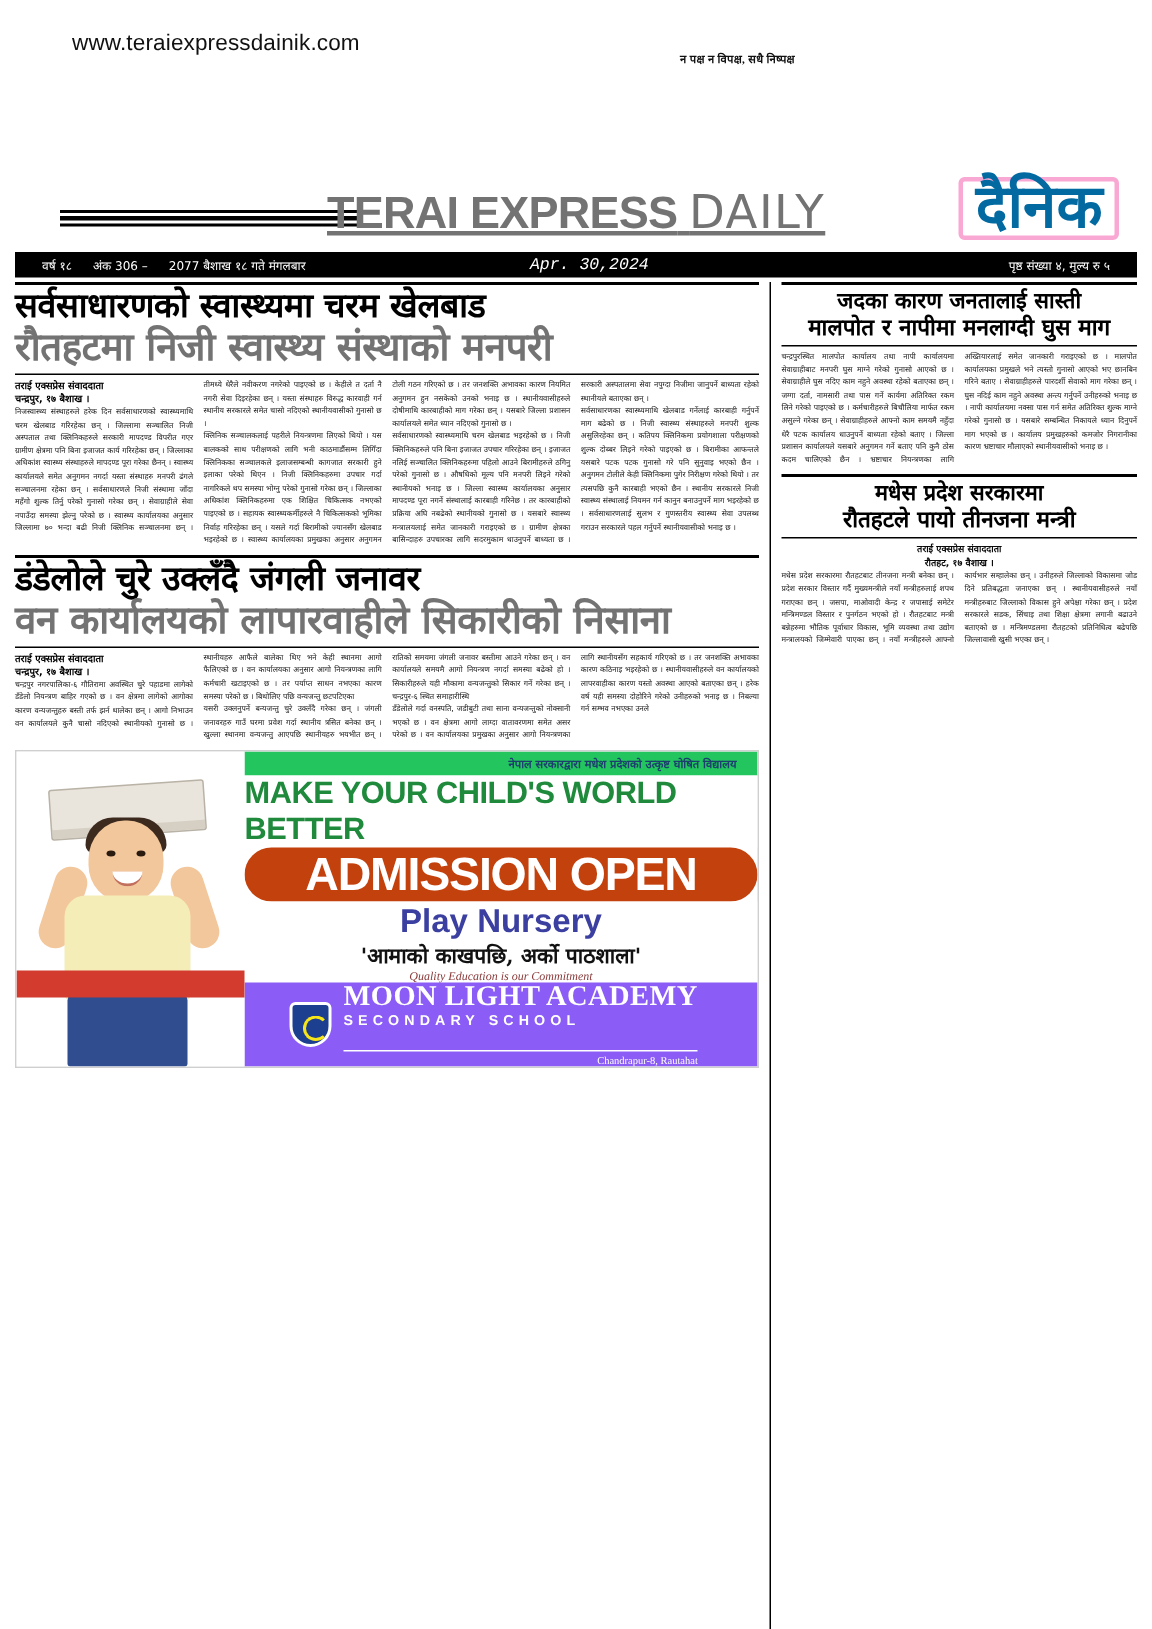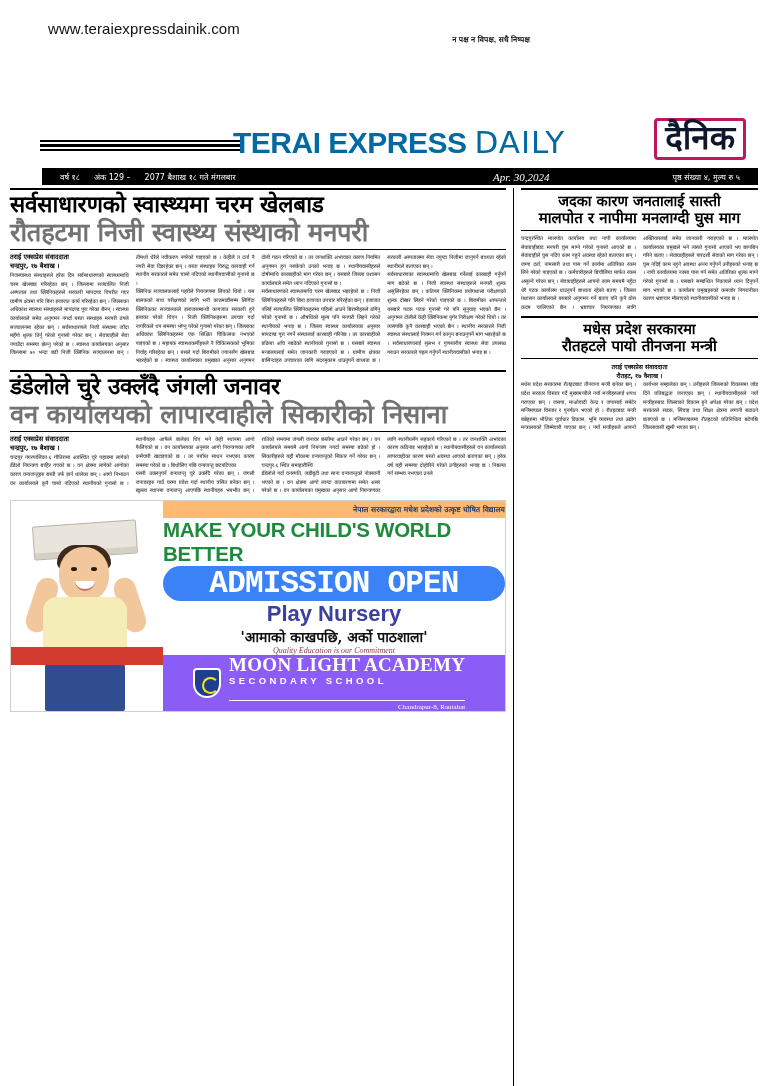--- a/index.html
+++ b/index.html
@@ -14,67 +14,67 @@
 
   
   .masthead { position: relative; height: 160px; }
   .site-url {
     position: absolute; left: 38px; top: 14px;
     font-family: "Liberation Sans", sans-serif;
     font-size: 15px; letter-spacing: .1px; color: #111;
   }
   .tagline {
     position: absolute; right: 228px; top: 28px;
-    font-family: Liberation Sans, sans-serif;
+    font-family: Liberation Serif, serif;
     font-size: 7.5px; font-weight: bold; color: #111;
     letter-spacing: .2px;
   }
   .mast-title {
     position: absolute; left: 22px; top: 26px; right: 10px;
     font-family: "DejaVu Serif", serif;
     font-weight: bold;
     font-size: 86px;
     line-height: 104px;
     letter-spacing: 1px;
     white-space: nowrap;
     color: #000;
     text-shadow: 2px 2px 0 rgba(0,0,0,.22);
   }
   .mast-rules { position: absolute; left: 30px; top: 134px; width: 200px; }
   .mast-rules i { display: block; background: #000; height: 2px; margin-bottom: 2px; }
   .mast-rules i:nth-child(2) { height: 3px; }
   .mast-latin {
-    position: absolute; left: 223px; top: 118px;
+    position: absolute; left: 208px; top: 118px;
     font-family: "Liberation Sans", sans-serif;
     font-size: 30px; font-weight: bold; letter-spacing: -0.5px;
-    color: #0369a1; white-space: nowrap;
+    color: #737373; white-space: nowrap; text-decoration: underline;
   }
   .mast-latin .daily {
     font-family: "DejaVu Sans", sans-serif;
     font-weight: normal; font-size: 31px; letter-spacing: 1px;
   }
   .mast-dainik {
     position: absolute; right: 12px; top: 112px;
     font-family: "DejaVu Serif", serif;
-    font-size: 33px; font-weight: bold;
-    border: 3px solid #be185d; border-radius: 4px;
+    font-size: 40px; font-weight: bold;
+    border: 3px solid #f9a8d4; border-radius: 4px;
     padding: 0 8px 2px 8px; line-height: 34px;
-    color: #0f172a;
+    color: #0369a1;
   }
 
   
   .datebar {
     background: #000; color: #fff;
     height: 17px; display: flex; align-items: center;
     padding: 0 18px; margin-top: 2px;
-    font-family: "DejaVu Sans", sans-serif; font-size: 8px; margin-left: 32px;
+    font-family: "DejaVu Sans", sans-serif; font-size: 8px;
   }
   .datebar .left   { flex: 0 0 44%; display: flex; gap: 14px; }
-  .datebar .center { flex: 1; text-align: right; padding-left: 12px;
-                     font-family: Liberation Serif, serif;
+  .datebar .center { flex: 1; text-align: left; padding-left: 12px;
+                     font-family: Liberation Mono, monospace;
                      font-style: italic; font-size: 11px; }
   .datebar .right  { flex: 0 0 28%; text-align: right; }
 
   
   .body-grid { display: flex; margin-top: 3px; height: 900px; }
   .col-left  { width: 506px; padding-right: 7px; border-right: 1.5px solid #000; }
   .col-right { width: 245px; padding-left: 7px; }
 
   
   .hl-rule { border-top: 2.5px solid #000; margin-bottom: 2px; }
@@ -161,34 +161,35 @@
                background:#f3c79c; border-radius:12px; transform: rotate(18deg); }
   .kid-arm-r { position:absolute; right:0px; top:54px; width:22px; height:56px;
                background:#f3c79c; border-radius:12px; transform: rotate(-18deg); }
   .kid-pants {
     position: absolute; left: 16px; top: 138px; width: 80px; height: 50px;
     background: #2f4d8f; border-radius: 6px 6px 2px 2px;
   }
 
   .ad-content { flex: 1; display: flex; flex-direction: column; }
   .ad-band-yellow {
-    background: #fdba74; color: #1c3f6e; height: 28px;
+    background: #22c55e; color: #1c3f6e; height: 28px;
     display: flex; align-items: center; justify-content: flex-end;
+    padding-right: 14px;
     font-family: "DejaVu Sans", sans-serif; font-size: 7.5px; font-weight: bold;
   }
   .ad-line1 {
     background: #ffffff; height: 52px; display: flex; align-items: center;
     justify-content: center;
     font-family: "Liberation Sans", sans-serif; font-weight: bold;
     font-size: 20.5px; color: #1f8a3c; letter-spacing: -.3px;
   }
   .ad-band-blue {
-    background: #3b82f6; height: 46px; display:flex; align-items:center;
+    background: #c2410c; height: 46px; display:flex; align-items:center;
     justify-content:center;
-    font-family: Liberation Mono, monospace; font-weight: bold;
+    font-family: Liberation Sans, sans-serif; font-weight: bold;
     font-size: 31px; color: #ffffff; letter-spacing: -.8px; border-radius: 20px;
   }
   .ad-nursery {
     background: #fff; height: 34px; display:flex; align-items:center; justify-content:center;
     font-family: "Liberation Sans", sans-serif; font-weight: bold;
     font-size: 22px; color: #3b3fa0; text-align: center;
   }
   .ad-nep {
     background:#fff; height: 20px; display:flex; align-items:center; justify-content:center;
     font-family: "DejaVu Serif", serif; font-weight:bold; font-size: 14px; color:#111;
@@ -240,21 +241,21 @@
     <div class="mast-latin">
       <span>TERAI EXPRESS</span>
       <span class="daily">DAILY</span>
     </div>
     <div class="mast-dainik">दैनिक</div>
   </div>
 
   <div class="datebar">
     <div class="left">
       <span>वर्ष १८</span>
-      <span>अंक 129 –</span>
+      <span>अंक 306 –</span>
       <span>2077 बैशाख १८ गते मंगलबार</span>
     </div>
     <div class="center">Apr. 30,2024</div>
     <div class="right">पृष्ठ संख्या ४, मुल्य रु ५</div>
   </div>
 
   <div class="body-grid">
 
     <div class="col-left">
 

